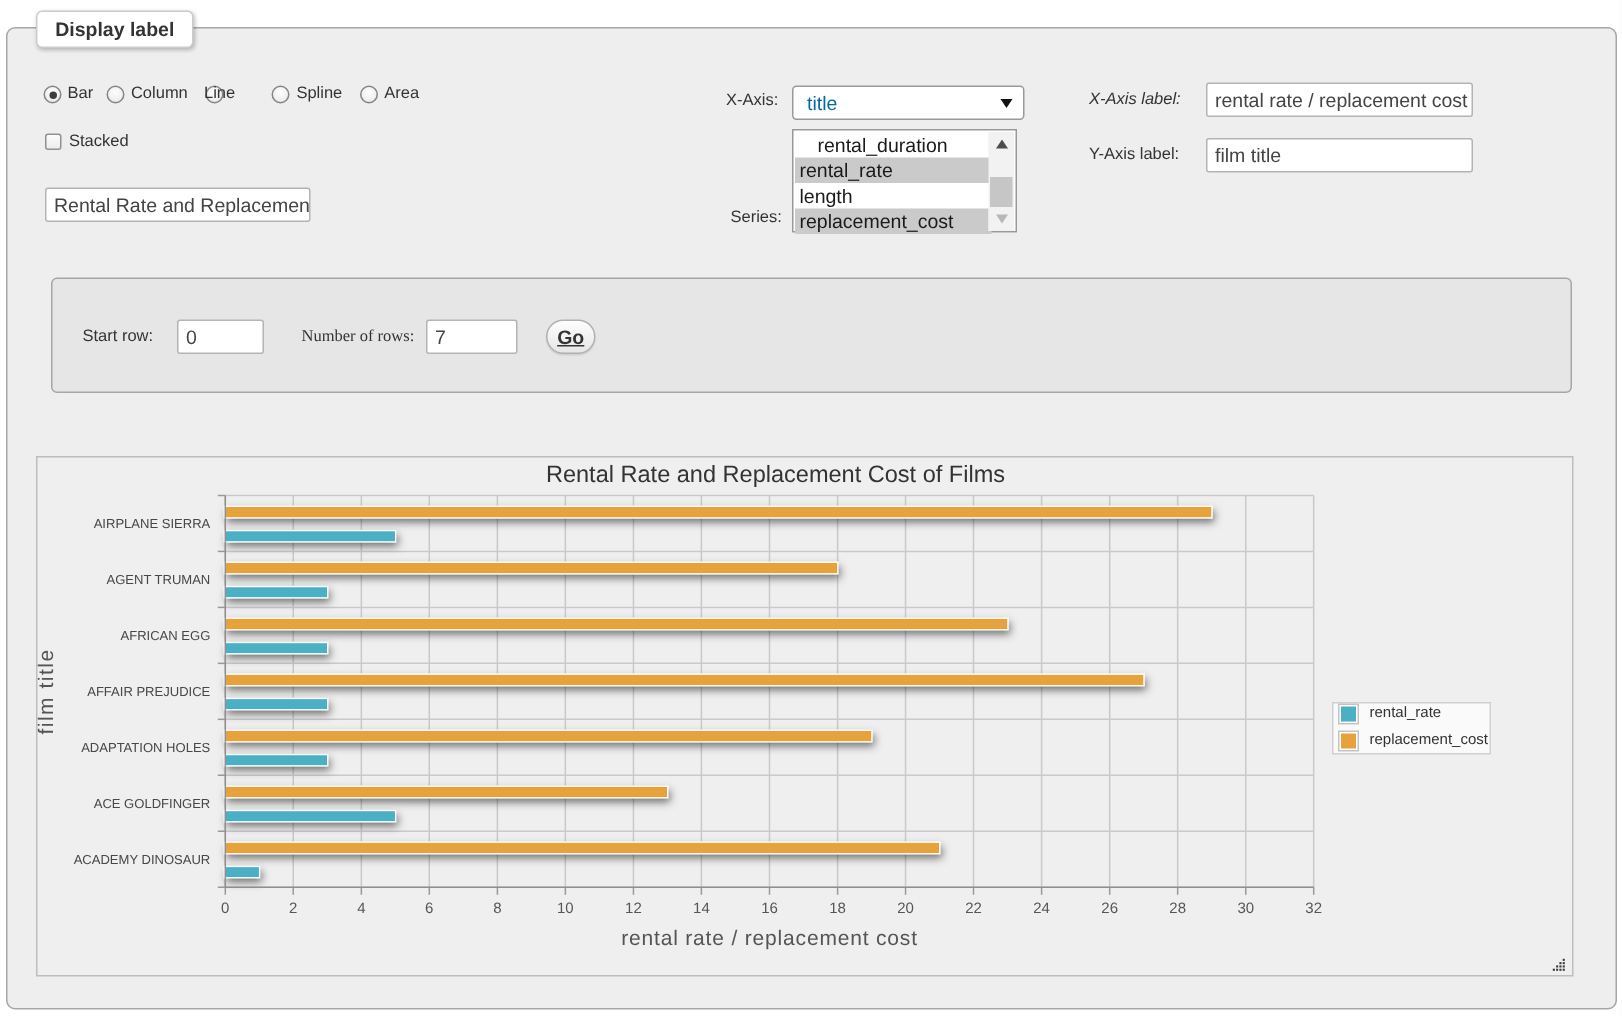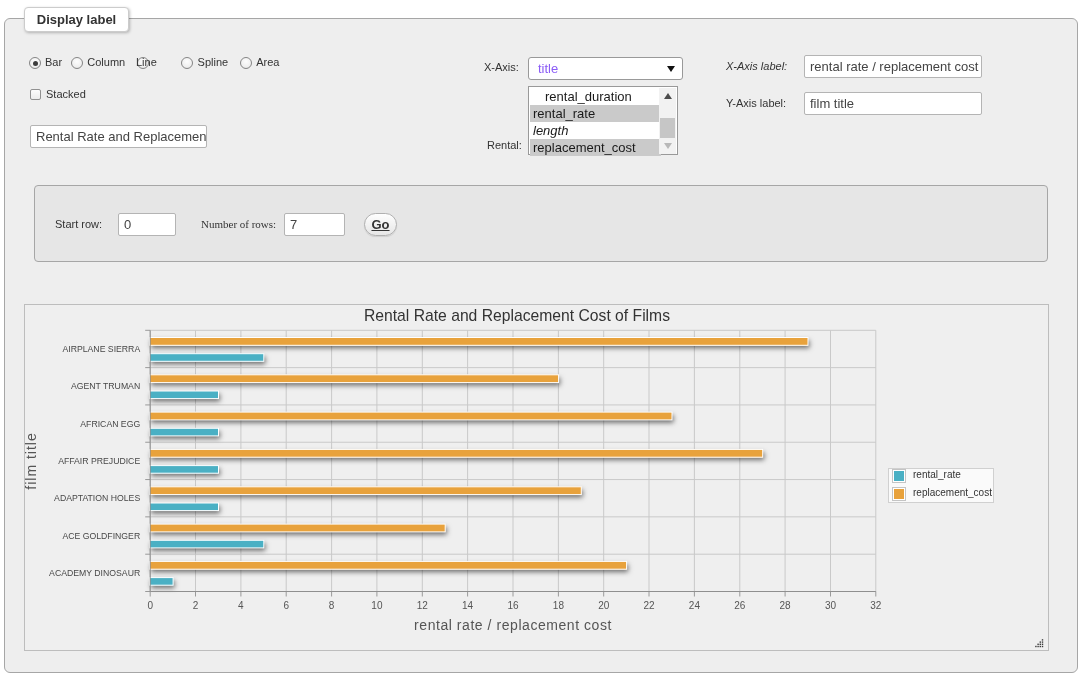--- a/index.html
+++ b/index.html
@@ -6,21 +6,21 @@
 html,body { width:1081px; height:681px; background:#fff; font-family:"Liberation Sans",sans-serif; }
 #page { position:relative; width:1081px; height:681px; overflow:hidden; font-size:13px; color:#333; }
 .abs { position:absolute; }
 #fieldset { left:4px; top:18px; width:1074px; height:655px; background:#eeeeee; border:1px solid #a6a6a6; border-radius:6px; }
 #legendbox { left:24px; top:7px; width:105px; height:25px; background:#ffffff; border:1px solid #cccccc; border-radius:4px; box-shadow:1px 1px 3px rgba(0,0,0,0.25); line-height:23px; text-align:center; font-weight:bold; font-size:13px; color:#333; }
 .radio { width:12px; height:12px; border:1px solid #858585; border-radius:50%; background:radial-gradient(circle at 50% 35%, #fdfdfd 0%, #efefef 65%, #d9d9d9 100%); }
 .radio.on::after { content:""; position:absolute; left:2.5px; top:2.5px; width:5px; height:5px; border-radius:50%; background:#3d3d3d; }
 .rlabel { font-size:11px; color:#333; }
 #checkbox { width:11px; height:11px; border:1px solid #919191; border-radius:2px; background:linear-gradient(#fcfcfc,#ececec); }
 .inputbox { border:1px solid #b4b4b4; border-radius:2px; background:#fff; font-size:13px; color:#444; line-height:21px; padding-left:5px; white-space:nowrap; overflow:hidden; }
-#xselect { left:528px; top:57px; width:155px; height:23px; background:#fff; border:1px solid #999; border-radius:3px; line-height:21px; padding-left:9px; color:#8b5cf6; }
+#xselect { left:528px; top:57px; width:155px; height:23px; background:#fff; border:1px solid #999; border-radius:3px; line-height:21px; padding-left:9px; color:#0369a1; }
 #xselect .arrow { position:absolute; right:7px; top:8px; width:0; height:0; border-left:4px solid transparent; border-right:4px solid transparent; border-top:6px solid #111; }
 #listbox { left:528px; top:86px; width:150px; height:69px; background:#fff; border:1px solid #999; }
 .opt { position:absolute; left:1px; width:131px; height:17px; line-height:17px; padding-left:3px; font-size:13px; color:#1a1a1a; }
 .opt.sel { background:#cacaca; }
 #sbar { position:absolute; right:1px; top:1px; width:17px; height:66px; background:#f2f2f2; }
 #sbar .btn { position:absolute; left:0; width:17px; height:16px; background:#f2f2f2; }
 #sbar .thumb { position:absolute; left:1px; top:30px; width:15px; height:21px; background:#c6c6c6; }
 .tri { width:0; height:0; margin:5px auto 0; }
 .tri.up { border-left:4px solid transparent; border-right:4px solid transparent; border-bottom:6px solid #4d4d4d; }
 .tri.down { border-left:4px solid transparent; border-right:4px solid transparent; border-top:6px solid #b8b8b8; }
@@ -47,25 +47,25 @@
   <div class="abs rlabel" style="left:256.2px; top:56px;">Area</div>
 
   <div class="abs" id="checkbox" style="left:30px; top:89px;"></div>
   <div class="abs rlabel" style="left:46px; top:88px;">Stacked</div>
 
   <div class="abs inputbox" style="left:30px; top:125px; width:177px; height:23px;">Rental Rate and Replacement Cost of Films</div>
 
   <div class="abs rlabel" style="left:484px; top:61px;">X-Axis:</div>
   <div class="abs" id="xselect">title<span class="arrow"></span></div>
 
-  <div class="abs rlabel" style="left:487px; top:139px;">Rental:</div>
+  <div class="abs rlabel" style="left:487px; top:139px;">Series:</div>
   <div class="abs" id="listbox">
     <div class="opt" style="top:1px;margin-left:12px;">rental_duration</div>
     <div class="opt sel" style="top:18px;">rental_rate</div>
-    <div class="opt" style="top:35px;font-style:italic;">length</div>
+    <div class="opt" style="top:35px;">length</div>
     <div class="opt sel" style="top:52px;">replacement_cost</div>
     <div id="sbar">
       <div class="btn" style="top:0;">
           <div class="tri up"></div>
         </div>
       <div class="thumb"></div>
       <div class="btn" style="bottom:0;">
           <div class="tri down"></div>
         </div>
     </div>

